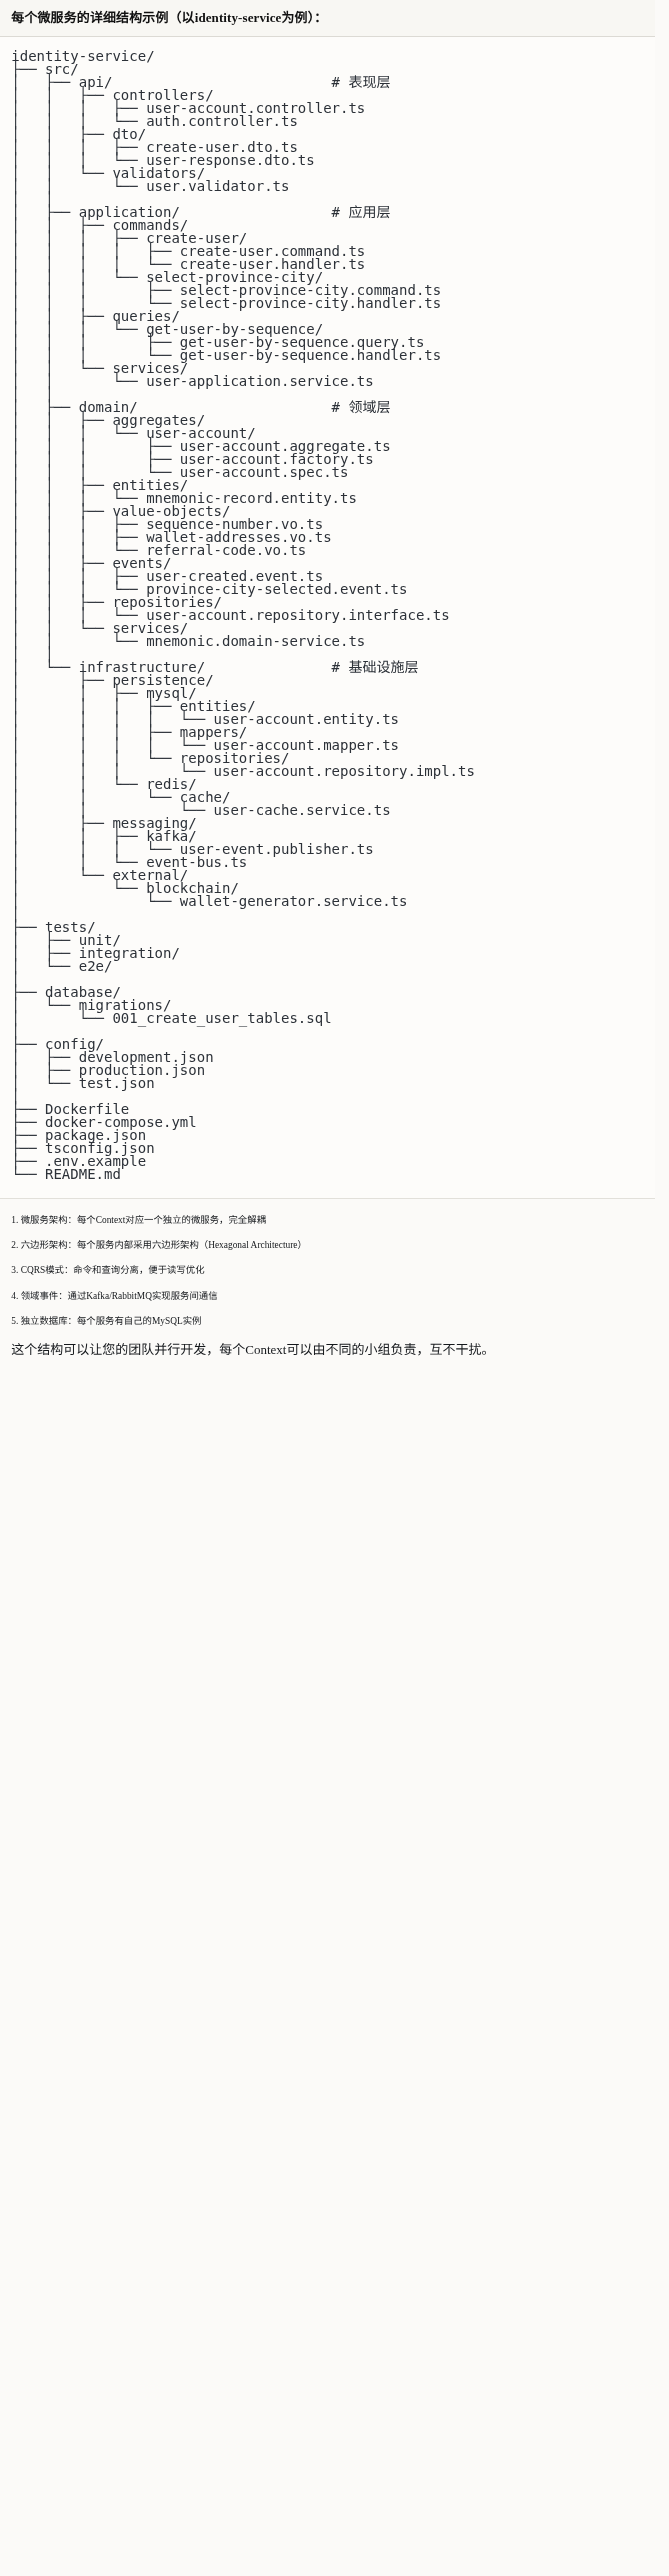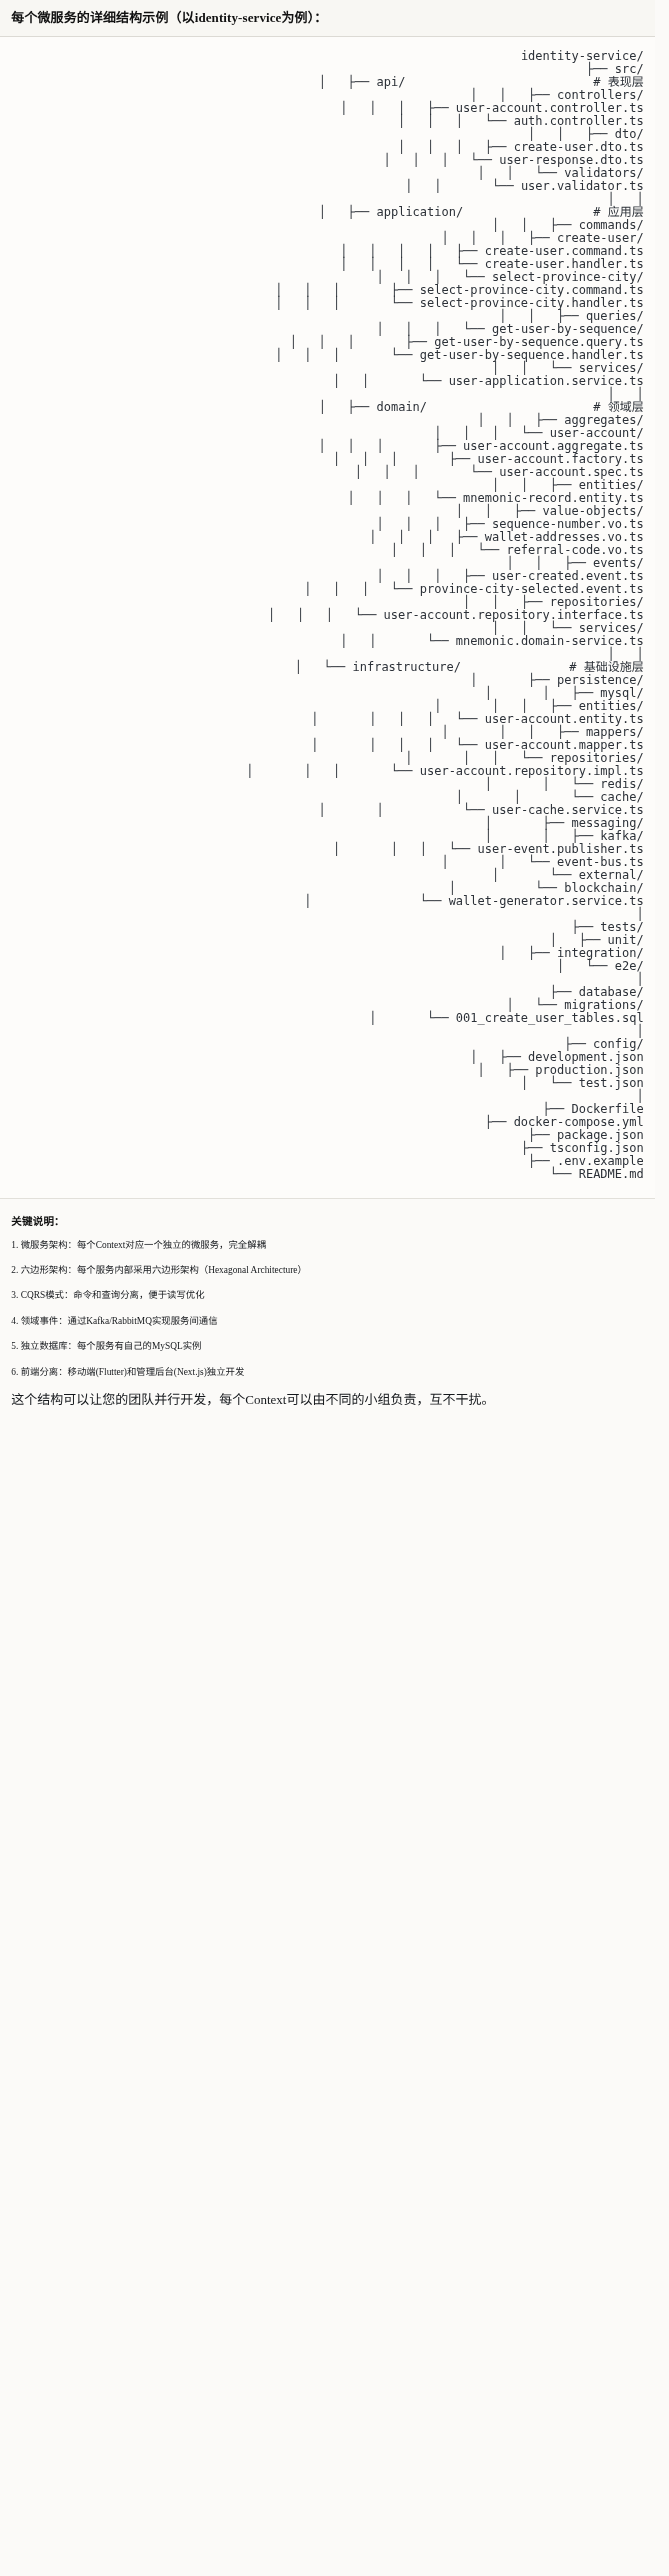--- a/index.html
+++ b/index.html
@@ -38,26 +38,25 @@
 
   
   .tree-block {
     background: #fdfcfa;
     padding: 13.8px 11.3px 16.3px 11.3px;
     box-sizing: border-box;
     border-bottom: 0.6px solid #e2e0da;
   }
   .tree {
     font-family: "DejaVu Sans Mono", "Liberation Mono", monospace;
-    font-size: 12px;
+    font-size: 14px;
     line-height: 13px;
     color: #2c3138;
     white-space: pre;
     margin: 0;
-    text-align: right;
   }
   .tree-line {
     display: block;
     height: 13px;
     white-space: pre;
     position: relative;
   }
 
   
   .notes-block {
@@ -104,26 +103,24 @@
 
   <div class="doc-header">
     <div class="doc-title">每个微服务的详细结构示例（以identity-service为例）：</div>
   </div>
 
   <div class="tree-block">
     <pre class="tree" id="tree-container"><span class="tree-line">identity-service/</span><span class="tree-line">├── src/</span><span class="tree-line">│   ├── api/                          # 表现层</span><span class="tree-line">│   │   ├── controllers/</span><span class="tree-line">│   │   │   ├── user-account.controller.ts</span><span class="tree-line">│   │   │   └── auth.controller.ts</span><span class="tree-line">│   │   ├── dto/</span><span class="tree-line">│   │   │   ├── create-user.dto.ts</span><span class="tree-line">│   │   │   └── user-response.dto.ts</span><span class="tree-line">│   │   └── validators/</span><span class="tree-line">│   │       └── user.validator.ts</span><span class="tree-line">│   │</span><span class="tree-line">│   ├── application/                  # 应用层</span><span class="tree-line">│   │   ├── commands/</span><span class="tree-line">│   │   │   ├── create-user/</span><span class="tree-line">│   │   │   │   ├── create-user.command.ts</span><span class="tree-line">│   │   │   │   └── create-user.handler.ts</span><span class="tree-line">│   │   │   └── select-province-city/</span><span class="tree-line">│   │   │       ├── select-province-city.command.ts</span><span class="tree-line">│   │   │       └── select-province-city.handler.ts</span><span class="tree-line">│   │   ├── queries/</span><span class="tree-line">│   │   │   └── get-user-by-sequence/</span><span class="tree-line">│   │   │       ├── get-user-by-sequence.query.ts</span><span class="tree-line">│   │   │       └── get-user-by-sequence.handler.ts</span><span class="tree-line">│   │   └── services/</span><span class="tree-line">│   │       └── user-application.service.ts</span><span class="tree-line">│   │</span><span class="tree-line">│   ├── domain/                       # 领域层</span><span class="tree-line">│   │   ├── aggregates/</span><span class="tree-line">│   │   │   └── user-account/</span><span class="tree-line">│   │   │       ├── user-account.aggregate.ts</span><span class="tree-line">│   │   │       ├── user-account.factory.ts</span><span class="tree-line">│   │   │       └── user-account.spec.ts</span><span class="tree-line">│   │   ├── entities/</span><span class="tree-line">│   │   │   └── mnemonic-record.entity.ts</span><span class="tree-line">│   │   ├── value-objects/</span><span class="tree-line">│   │   │   ├── sequence-number.vo.ts</span><span class="tree-line">│   │   │   ├── wallet-addresses.vo.ts</span><span class="tree-line">│   │   │   └── referral-code.vo.ts</span><span class="tree-line">│   │   ├── events/</span><span class="tree-line">│   │   │   ├── user-created.event.ts</span><span class="tree-line">│   │   │   └── province-city-selected.event.ts</span><span class="tree-line">│   │   ├── repositories/</span><span class="tree-line">│   │   │   └── user-account.repository.interface.ts</span><span class="tree-line">│   │   └── services/</span><span class="tree-line">│   │       └── mnemonic.domain-service.ts</span><span class="tree-line">│   │</span><span class="tree-line">│   └── infrastructure/               # 基础设施层</span><span class="tree-line">│       ├── persistence/</span><span class="tree-line">│       │   ├── mysql/</span><span class="tree-line">│       │   │   ├── entities/</span><span class="tree-line">│       │   │   │   └── user-account.entity.ts</span><span class="tree-line">│       │   │   ├── mappers/</span><span class="tree-line">│       │   │   │   └── user-account.mapper.ts</span><span class="tree-line">│       │   │   └── repositories/</span><span class="tree-line">│       │   │       └── user-account.repository.impl.ts</span><span class="tree-line">│       │   └── redis/</span><span class="tree-line">│       │       └── cache/</span><span class="tree-line">│       │           └── user-cache.service.ts</span><span class="tree-line">│       ├── messaging/</span><span class="tree-line">│       │   ├── kafka/</span><span class="tree-line">│       │   │   └── user-event.publisher.ts</span><span class="tree-line">│       │   └── event-bus.ts</span><span class="tree-line">│       └── external/</span><span class="tree-line">│           └── blockchain/</span><span class="tree-line">│               └── wallet-generator.service.ts</span><span class="tree-line">│</span><span class="tree-line">├── tests/</span><span class="tree-line">│   ├── unit/</span><span class="tree-line">│   ├── integration/</span><span class="tree-line">│   └── e2e/</span><span class="tree-line">│</span><span class="tree-line">├── database/</span><span class="tree-line">│   └── migrations/</span><span class="tree-line">│       └── 001_create_user_tables.sql</span><span class="tree-line">│</span><span class="tree-line">├── config/</span><span class="tree-line">│   ├── development.json</span><span class="tree-line">│   ├── production.json</span><span class="tree-line">│   └── test.json</span><span class="tree-line">│</span><span class="tree-line">├── Dockerfile</span><span class="tree-line">├── docker-compose.yml</span><span class="tree-line">├── package.json</span><span class="tree-line">├── tsconfig.json</span><span class="tree-line">├── .env.example</span><span class="tree-line">└── README.md</span></pre>
   </div>
 
   <div class="notes-block">
-    <div class="notes-heading">关键说明：</div>
     <div id="notes-list">
         <div class="note-item"><span class="idx">1.</span> <span class="term">微服务架构</span><span class="desc">：每个Context对应一个独立的微服务，完全解耦</span></div>
         <div class="note-item"><span class="idx">2.</span> <span class="term">六边形架构</span><span class="desc">：每个服务内部采用六边形架构（Hexagonal Architecture）</span></div>
         <div class="note-item"><span class="idx">3.</span> <span class="term">CQRS模式</span><span class="desc">：命令和查询分离，便于读写优化</span></div>
         <div class="note-item"><span class="idx">4.</span> <span class="term">领域事件</span><span class="desc">：通过Kafka/RabbitMQ实现服务间通信</span></div>
         <div class="note-item"><span class="idx">5.</span> <span class="term">独立数据库</span><span class="desc">：每个服务有自己的MySQL实例</span></div>
-        <div class="note-item"><span class="idx">6.</span> <span class="term">前端分离</span><span class="desc">：移动端(Flutter)和管理后台(Next.js)独立开发</span></div>
       </div>
     <div class="closing">这个结构可以让您的团队并行开发，每个Context可以由不同的小组负责，互不干扰。</div>
   </div>
 
 </div>
 
 
 </body></html>

